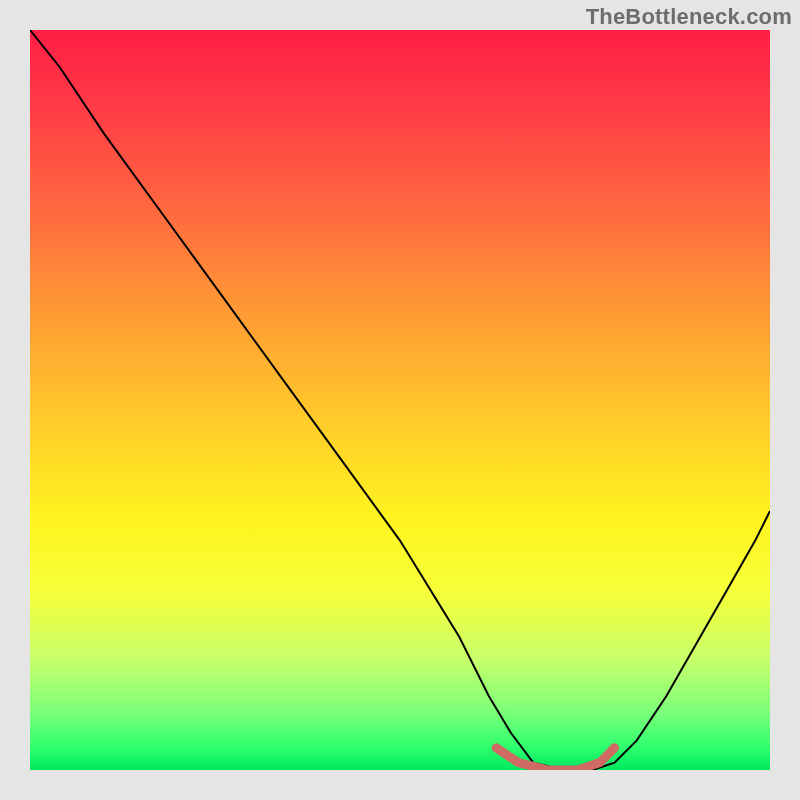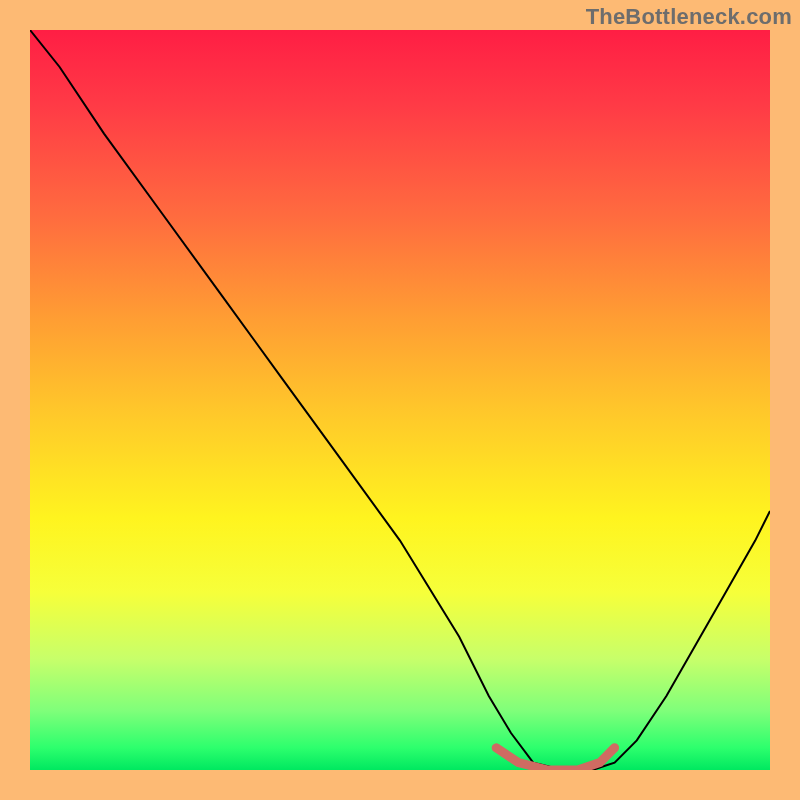--- a/index.html
+++ b/index.html
@@ -7,21 +7,21 @@
     padding: 0;
     width: 800px;
     height: 800px;
     background: #000;
     position: relative;
     font-family: Arial, Helvetica, sans-serif;
   }
   .frame {
     position: absolute;
     inset: 0;
-    background: #fdba74;
+    background: #e5e5e5;
   }
   .plot-area {
     position: absolute;
     left: 30px;
     top: 30px;
     width: 740px;
     height: 740px;
     overflow: hidden;
   }
   .gradient-bg {

